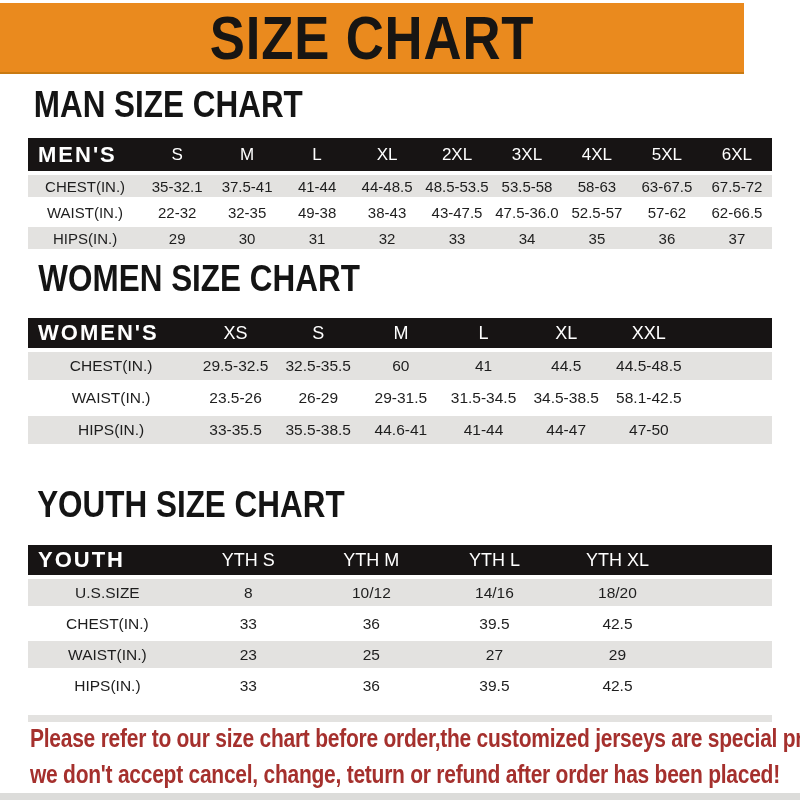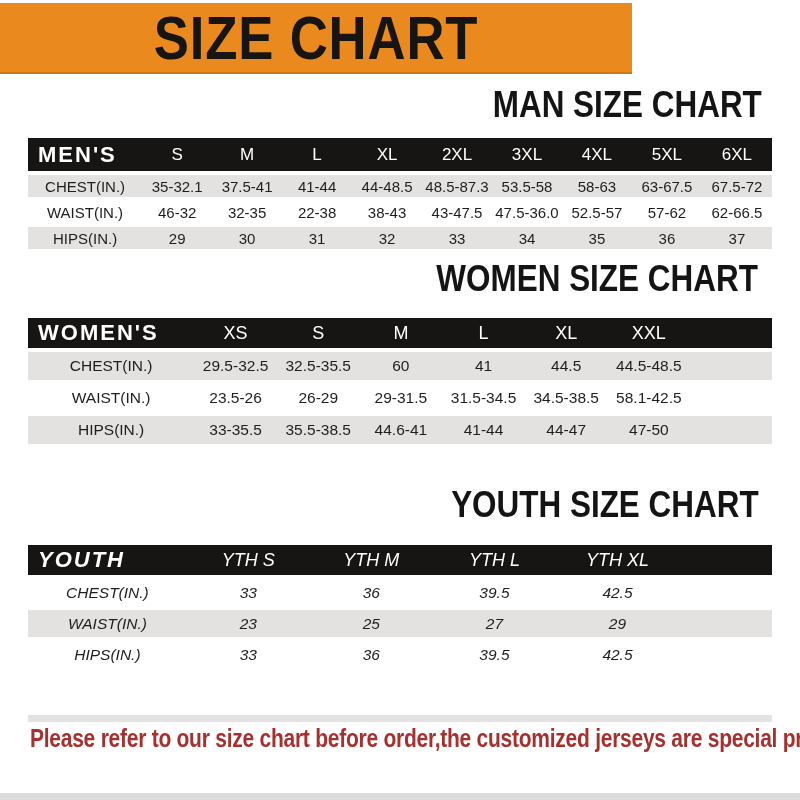--- a/index.html
+++ b/index.html
@@ -3,50 +3,50 @@
 <meta charset="utf-8">
 <style>
   html,body{margin:0;padding:0;}
   body{
     width:800px;height:800px;position:relative;background:#ffffff;
     font-family:"Liberation Sans","DejaVu Sans",sans-serif;
     overflow:hidden;
   }
   
   .banner{
-    position:absolute;top:3px;left:0;width:632px;height:69px;
+    position:absolute;top:3px;left:0;width:744px;height:69px;
     background:#EA8A1E;border-bottom:2px solid #c97a12;
     display:flex;align-items:center;justify-content:center;
   }
   .banner-title{
     font-size:62px;font-weight:bold;color:#171513;
     display:inline-block;transform:scaleX(0.85);transform-origin:center;
     letter-spacing:1px;white-space:nowrap;
   }
   
   .sec-heading{
-    position:absolute;left:4px;width:782px;text-align:right;margin:0;
+    position:absolute;left:10px;width:782px;text-align:left;margin:0;
   }
   .sec-heading span{
     font-size:37px;font-weight:bold;color:#141414;
     display:inline-block;transform:scaleX(0.85);transform-origin:center;
     white-space:nowrap;letter-spacing:0px;
   }
   .h-man{top:84px;}
   .h-women{top:258px;}
   .h-youth{top:484px;}
   
   table.sizetable{
     position:absolute;left:28px;width:744px;
     border-collapse:separate;border-spacing:0 4px;
     table-layout:fixed;
   }
   .tbl-men{top:134px;}
   .tbl-women{top:314px;}
-  .tbl-youth{top:541px;font-style:italic;}
+  .tbl-youth{top:541px;}
   table.sizetable th{
     background:#171414;color:#ffffff;font-weight:normal;
     text-align:center;padding:0;
   }
   table.sizetable th.hdr-label{
     text-align:left;padding-left:10px;font-weight:bold;letter-spacing:2px;
   }
   .tbl-men th{height:33px;font-size:17px;}
   .tbl-men th.hdr-label{font-size:22px;}
   .tbl-women th,.tbl-youth th{height:30px;font-size:18px;}
@@ -107,31 +107,31 @@
         <th class="hdr-col">6XL</th>
       </tr>
     </thead>
     <tbody>
       <tr class="shade">
         <td class="row-label">CHEST(IN.)</td>
         <td>35-32.1</td>
         <td>37.5-41</td>
         <td>41-44</td>
         <td>44-48.5</td>
-        <td>48.5-87.3</td>
+        <td>48.5-53.5</td>
         <td>53.5-58</td>
         <td>58-63</td>
         <td>63-67.5</td>
         <td>67.5-72</td>
       </tr>
       <tr>
         <td class="row-label">WAIST(IN.)</td>
-        <td>46-32</td>
+        <td>22-32</td>
         <td>32-35</td>
-        <td>22-38</td>
+        <td>49-38</td>
         <td>38-43</td>
         <td>43-47.5</td>
         <td>47.5-36.0</td>
         <td>52.5-57</td>
         <td>57-62</td>
         <td>62-66.5</td>
       </tr>
       <tr class="shade">
         <td class="row-label">HIPS(IN.)</td>
         <td>29</td>
@@ -205,20 +205,28 @@
       <tr>
         <th class="hdr-label">YOUTH</th>
         <th class="hdr-col">YTH S</th>
         <th class="hdr-col">YTH M</th>
         <th class="hdr-col">YTH L</th>
         <th class="hdr-col">YTH XL</th>
         <th class="spacer"></th>
       </tr>
     </thead>
     <tbody>
+      <tr class="shade">
+        <td class="row-label">U.S.SIZE</td>
+        <td>8</td>
+        <td>10/12</td>
+        <td>14/16</td>
+        <td>18/20</td>
+        <td class="spacer"></td>
+      </tr>
       <tr>
         <td class="row-label">CHEST(IN.)</td>
         <td>33</td>
         <td>36</td>
         <td>39.5</td>
         <td>42.5</td>
         <td class="spacer"></td>
       </tr>
       <tr class="shade">
         <td class="row-label">WAIST(IN.)</td>
@@ -238,15 +246,18 @@
       </tr>
     </tbody>
   </table>
 
 <div class="youth-bottom-strip"></div>
 
 <div class="footer">
   <div class="note-line">
     <span>Please refer to our size chart before order,the customized jerseys are special products,</span>
   </div>
+  <div class="note-line">
+    <span>we don't accept cancel, change, teturn or refund after order has been placed!</span>
+  </div>
 </div>
 
 <div class="bottom-strip"></div>
 
 </body></html>

